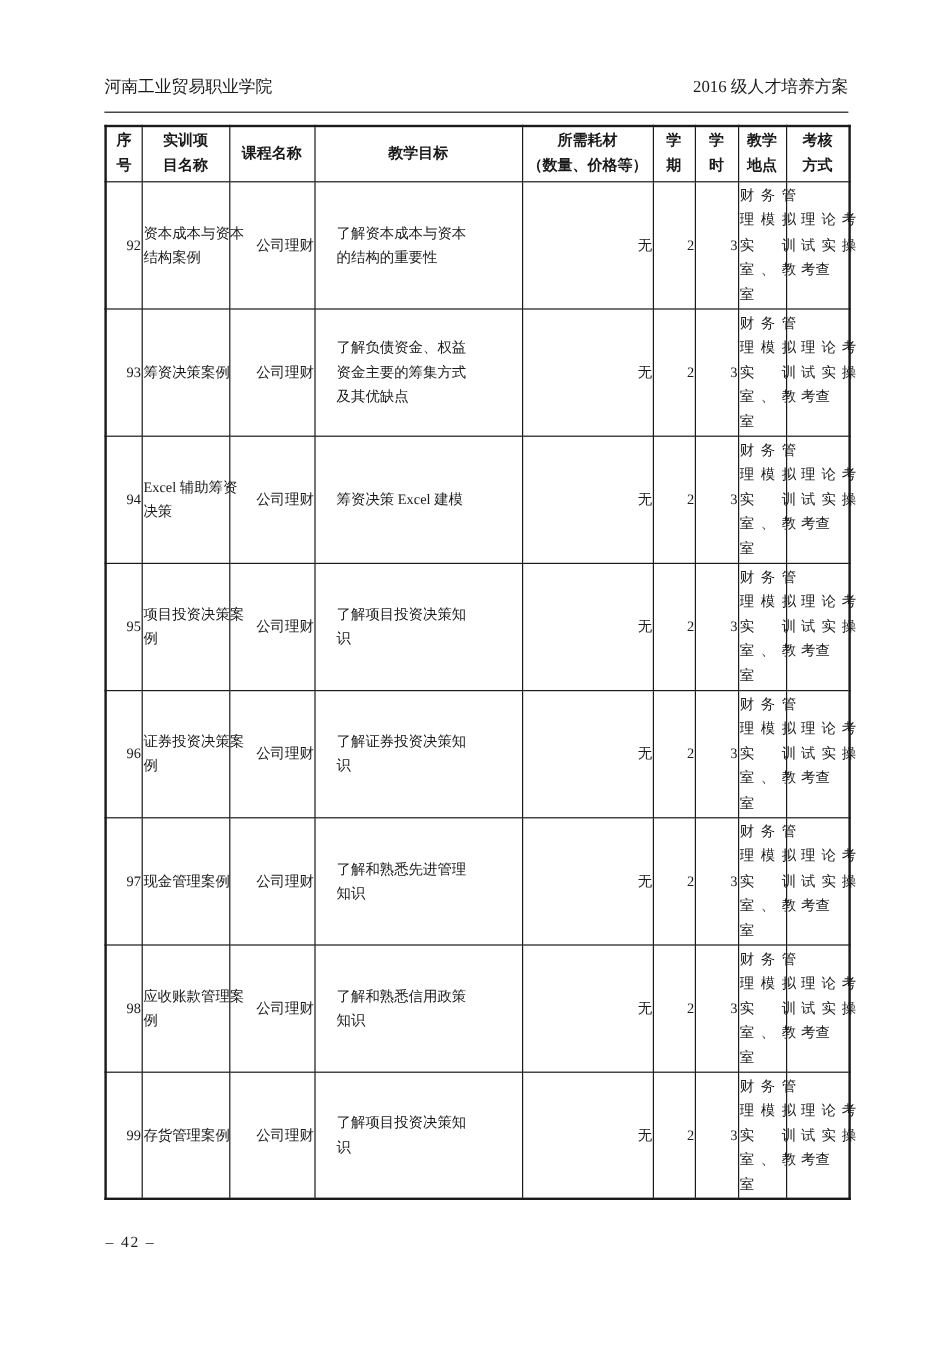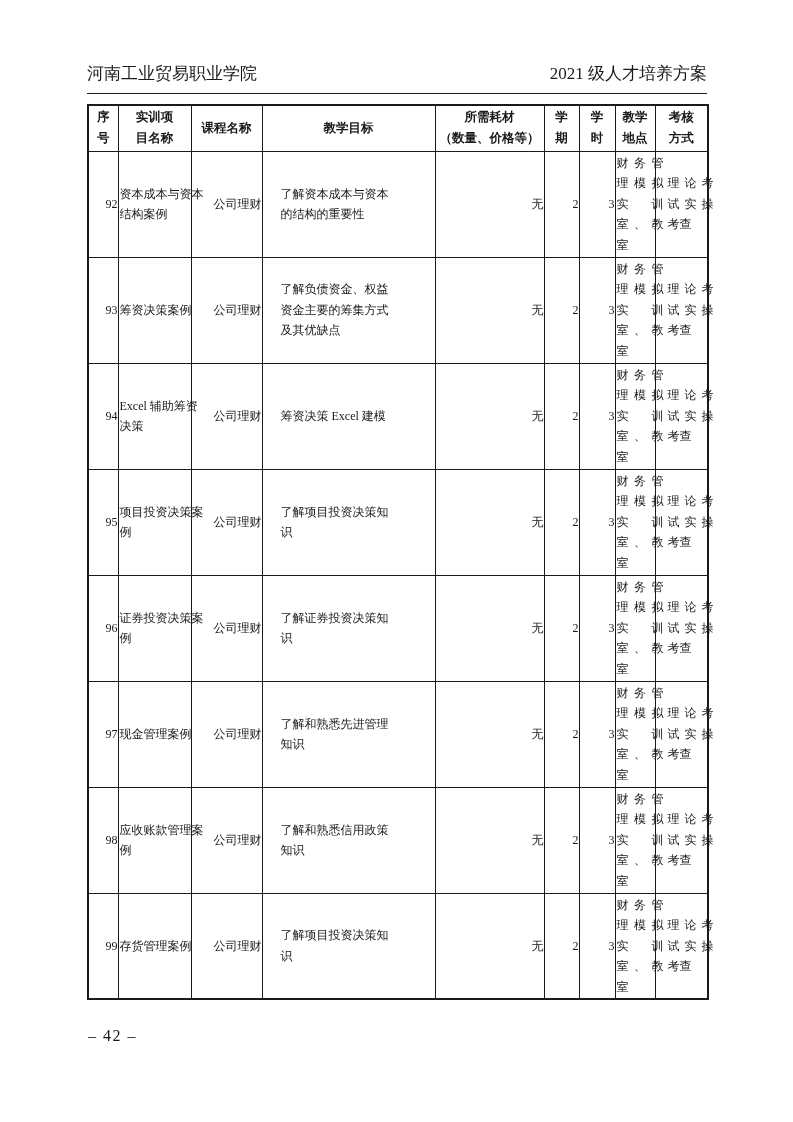--- a/index.html
+++ b/index.html
@@ -8,21 +8,21 @@
     width:793px; height:1122px; position:relative;
     font-family:"Liberation Serif","DejaVu Serif",serif;
     color:#1a1a1a;
   }
   .page { position:absolute; inset:0; background:#ffffff; overflow:hidden; }
 
   
   .page-header {
     position:absolute; left:87px; top:64px; width:620px;
     display:flex; justify-content:space-between; align-items:flex-end;
-    font-size:17px; line-height:20px;
+    font-size:14px; line-height:20px;
     padding-bottom:9px; border-bottom:1.5px solid #1a1a1a;
   }
 
   
   table.schedule {
     position:absolute; left:87px; top:104px; width:620px;
     border-collapse:collapse; table-layout:fixed;
     border:2px solid #1a1a1a;
   }
   th, td { border:1px solid #1a1a1a; overflow:visible; }
@@ -48,31 +48,31 @@
   }
   .inner-assess {
     width:46px; margin-left:12px;
     text-align:justify; text-justify:inter-character;
     line-break:strict; position:relative; z-index:1;
   }
 
   
   .page-number {
     position:absolute; left:88px; top:1027px;
-    font-size:16px; letter-spacing:1.5px;
+    font-size:13px; letter-spacing:1.5px;
   }
 </style>
 </head>
 <body>
 
 <div class="page">
 
   <div class="page-header">
     <span>河南工业贸易职业学院</span>
-    <span>2021 级人才培养方案</span>
+    <span>2016 级人才培养方案</span>
   </div>
 
   <table class="schedule">
     <colgroup>
       <col style="width:30px">
         <col style="width:73px">
         <col style="width:71px">
       <col style="width:173px">
         <col style="width:109px">
         <col style="width:35px">

